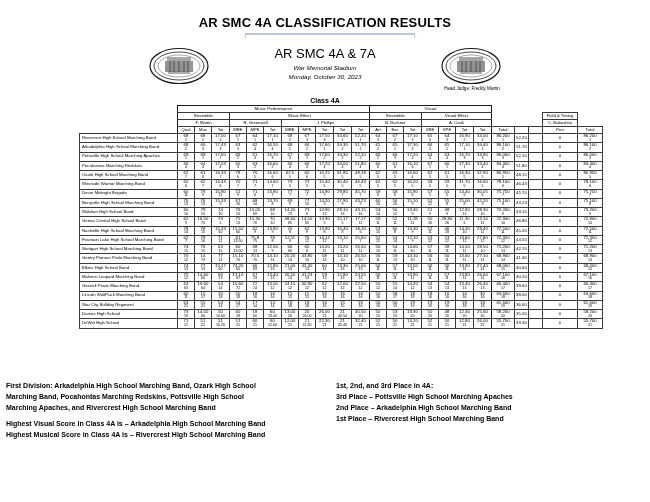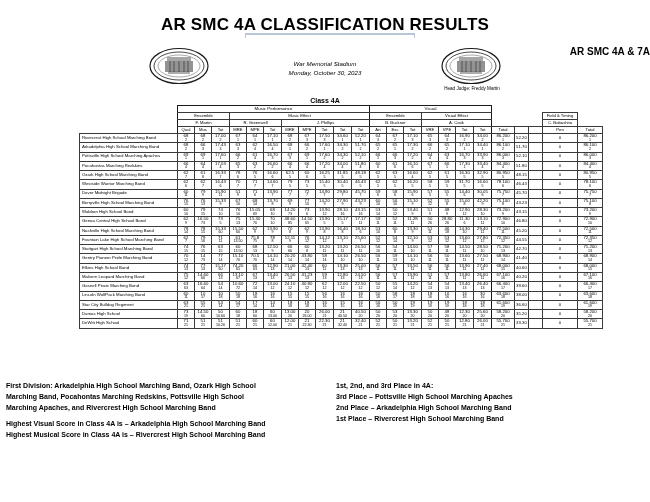--- a/index.html
+++ b/index.html
@@ -9,37 +9,37 @@
     font-family:"Liberation Sans", sans-serif;
     color:#000;
     overflow:hidden;
     position:relative;
   }
   .page{position:relative;width:650px;height:502px;}
 
   
   .main-title{
     position:absolute;top:15px;left:0;width:650px;
-    text-align:center;font-size:17px;font-weight:bold;
+    text-align:center;font-size:13px;font-weight:bold;
     letter-spacing:.2px;
   }
   .title-rule{
     position:absolute;top:33px;left:245px;width:170px;height:2px;
     background:#b8c6d8;
   }
   .title-rule:before,.title-rule:after{
     content:"";position:absolute;top:0;width:1px;height:5px;background:#b8c6d8;
   }
   .title-rule:before{left:0;}
   .title-rule:after{right:0;}
 
   .sub-block{
     position:absolute;top:46px;left:0;width:650px;text-align:center;
   }
-  .sub-title{font-size:10px;font-weight:bold;text-align:right;}
+  .sub-title{font-size:13px;font-weight:normal;}
   .sub-venue{font-size:6.2px;font-style:italic;margin-top:2.5px;}
   .sub-date{font-size:6.2px;font-style:italic;margin-top:2px;}
 
   .seal{position:absolute;width:62px;height:38px;}
   .seal.left{top:47px;left:148px;}
   .seal.right{top:47px;left:440px;}
   .judge-label{
     position:absolute;top:86px;left:424px;width:96px;text-align:center;
     font-size:4.6px;
   }

